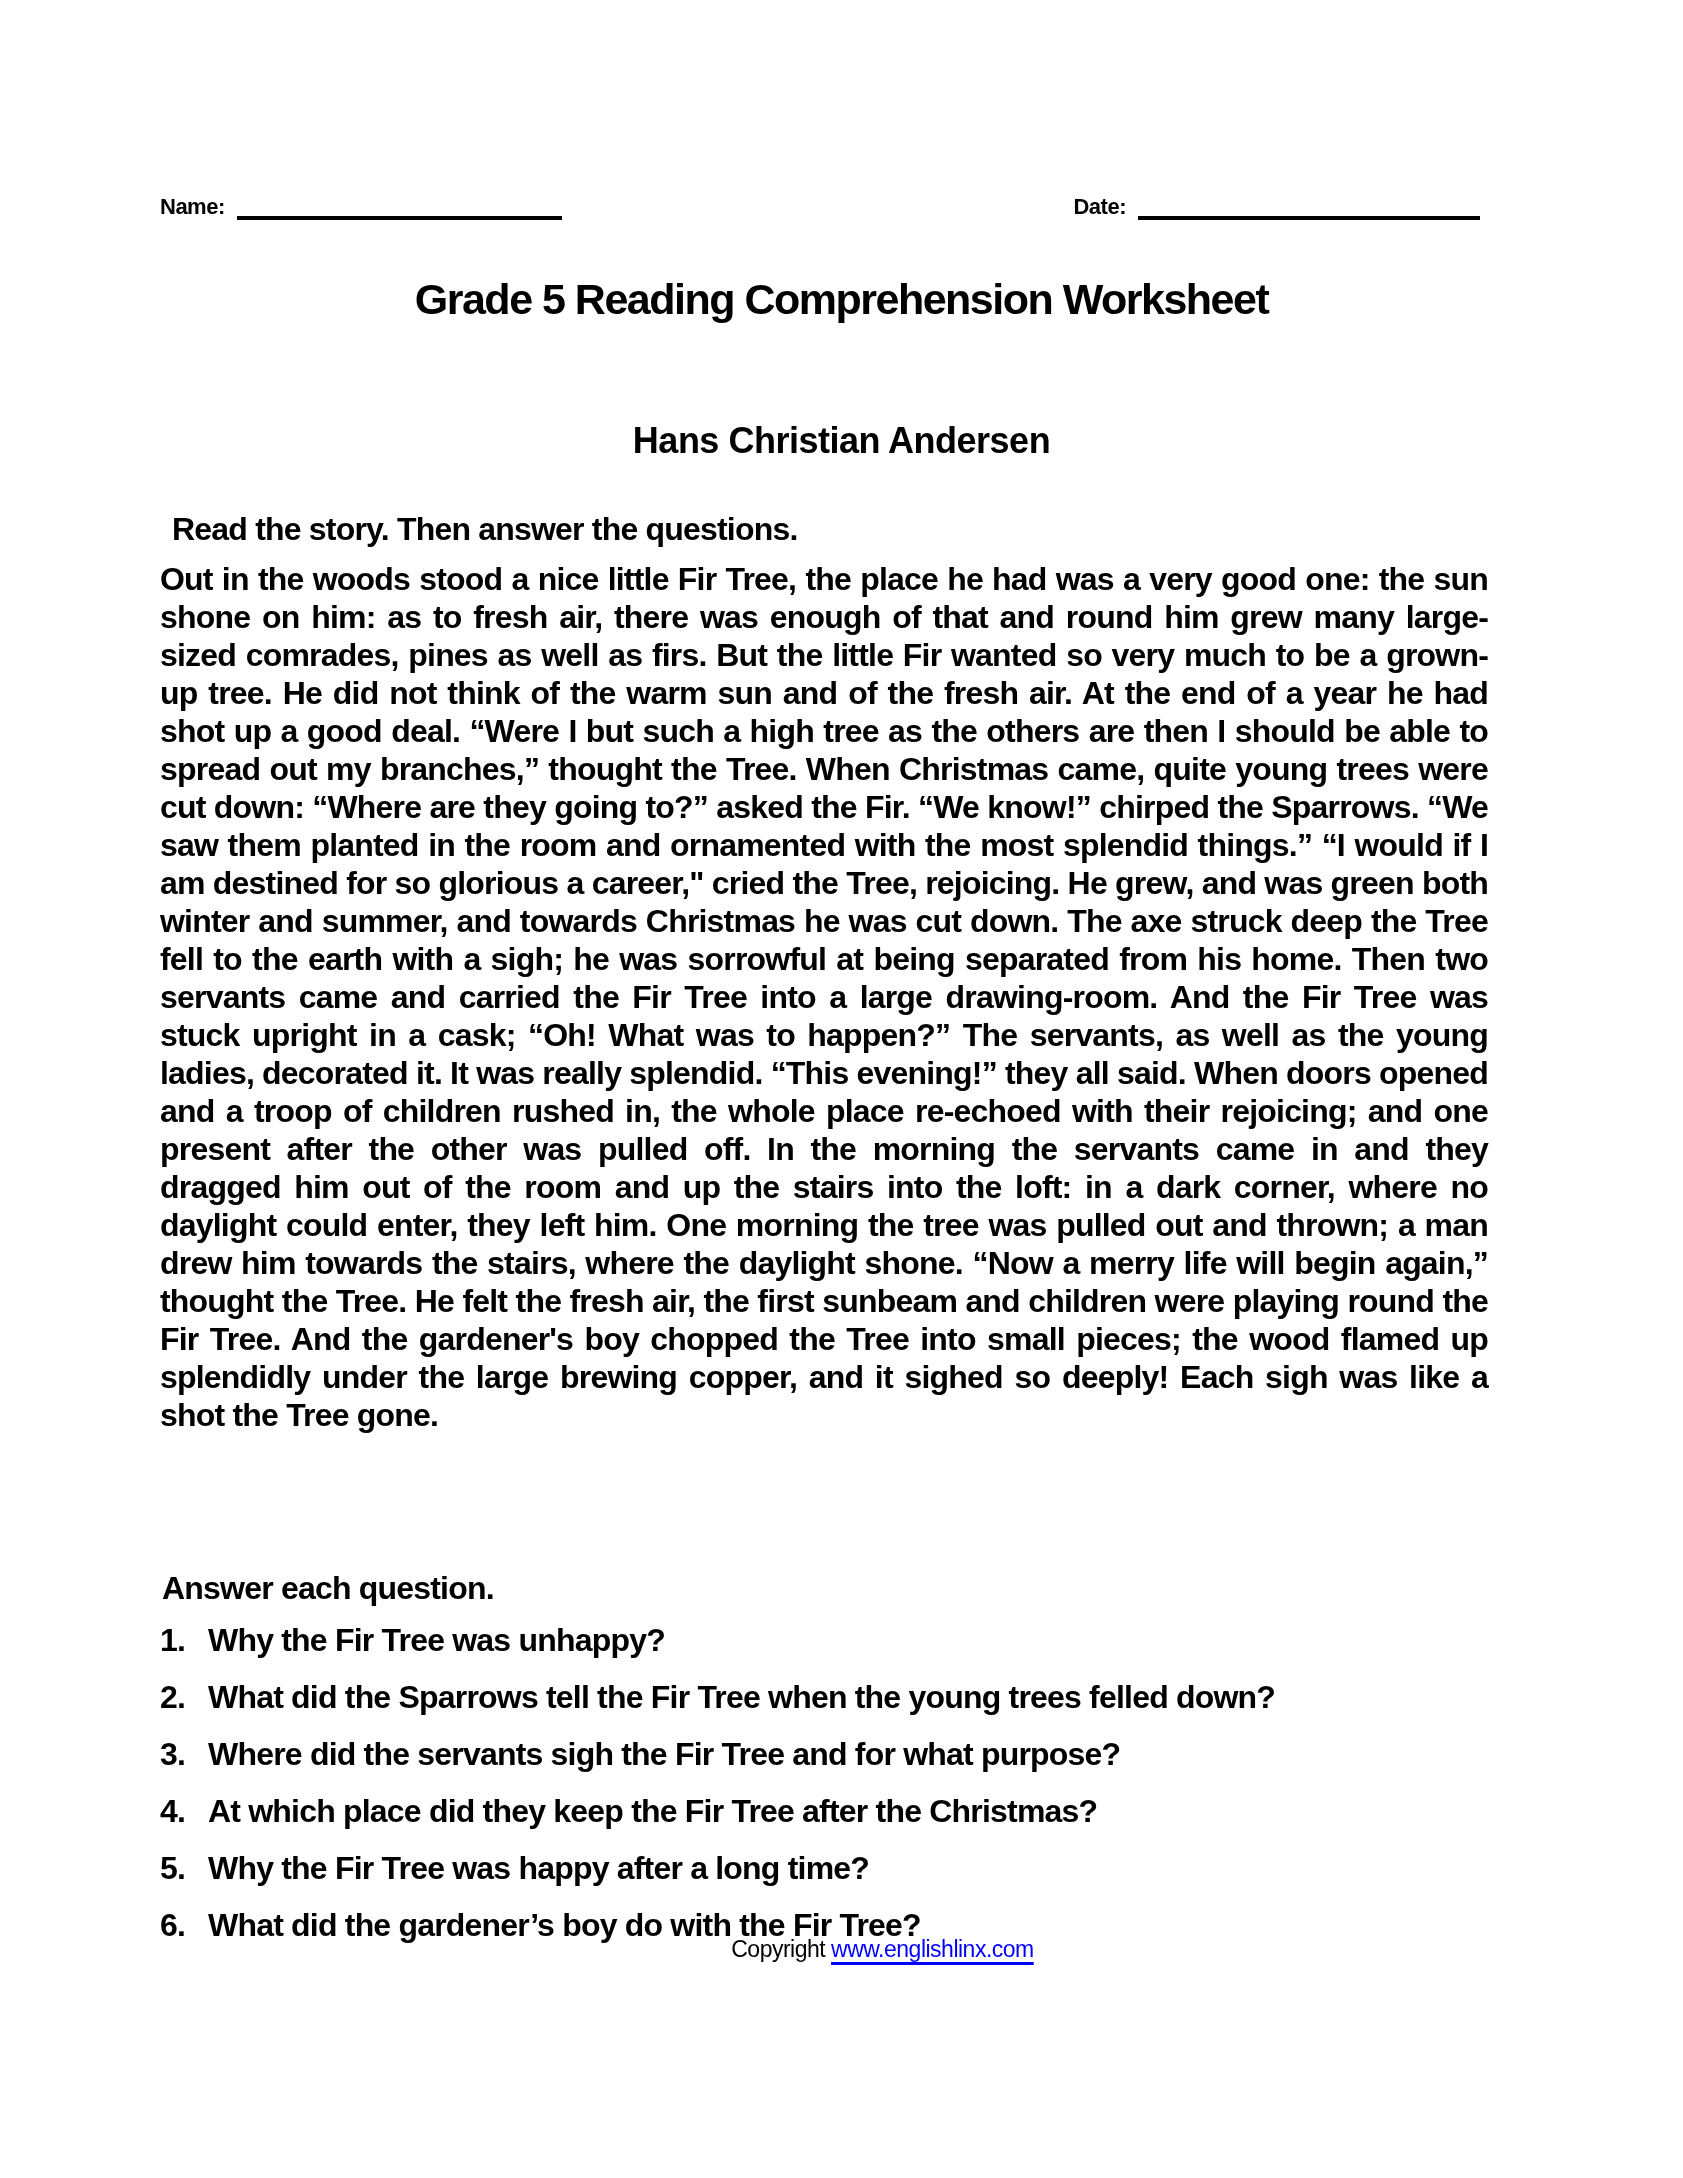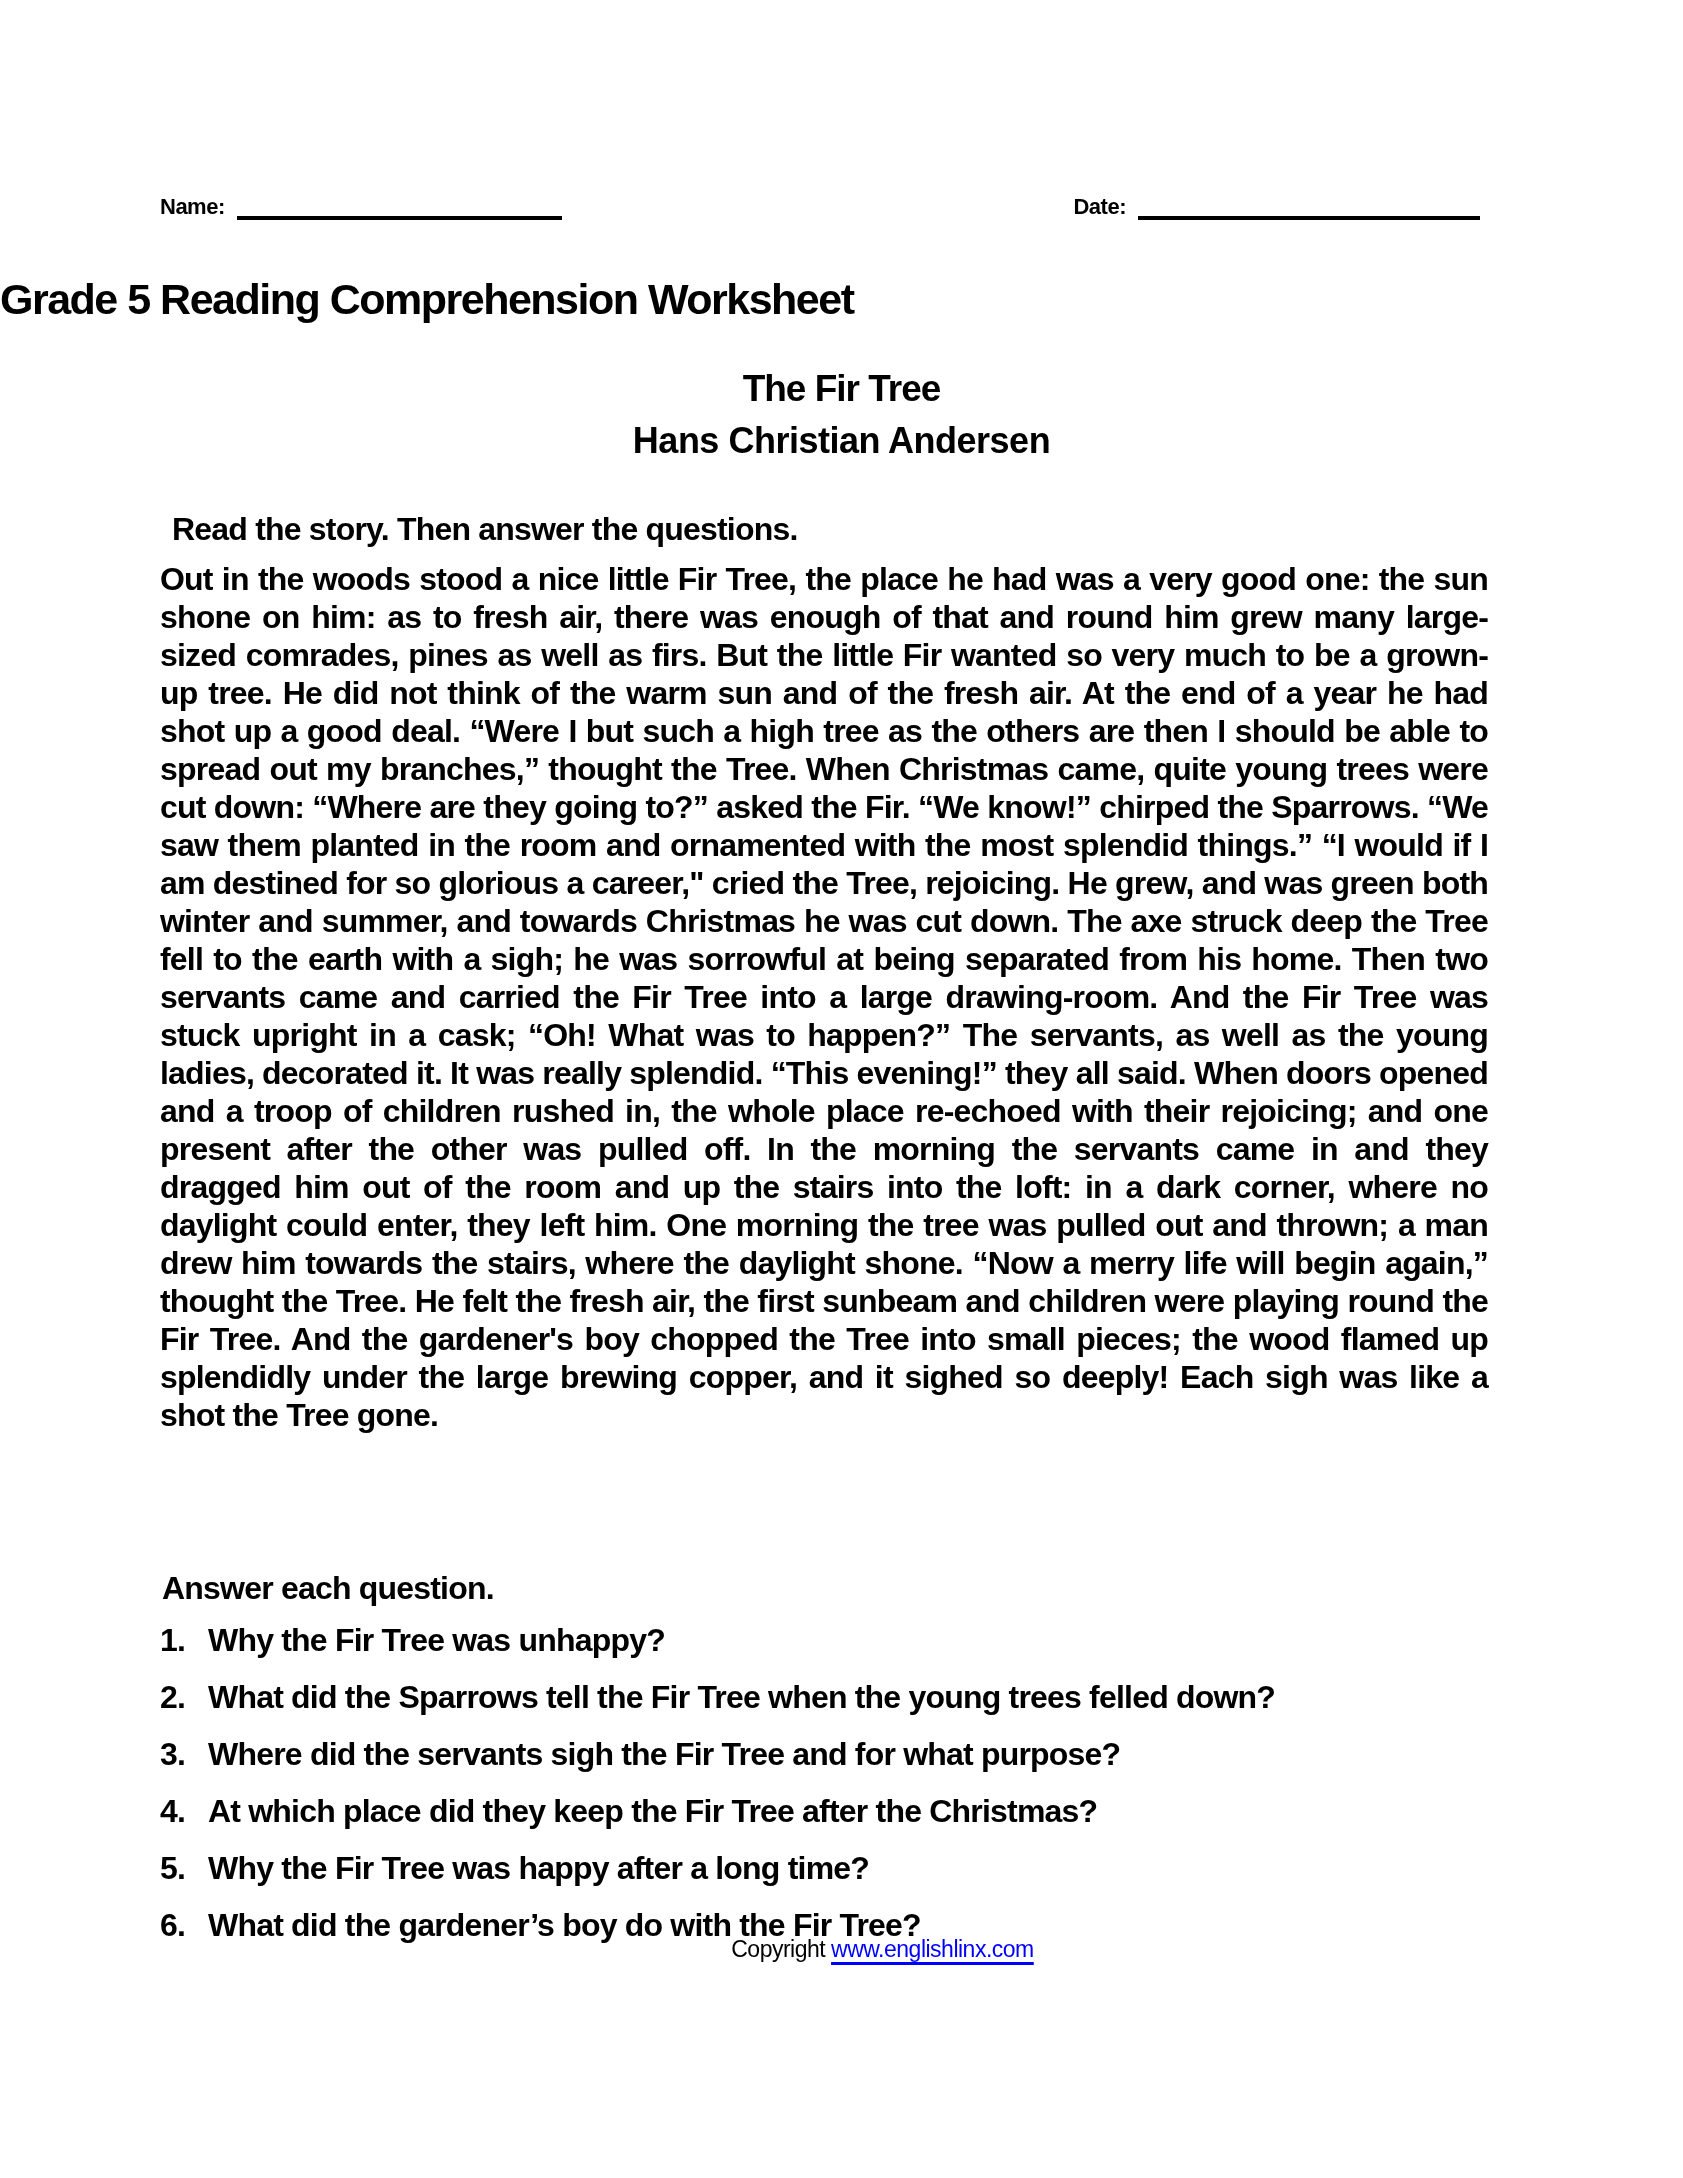--- a/index.html
+++ b/index.html
@@ -39,20 +39,21 @@
   }
   .blank.name { width: 325px; }
   .blank.date { width: 342px; }
 
   
   .main-title {
     position: absolute;
     top: 275px;
     left: 0;
     width: 100%;
+    text-align: center;
     font-size: 43px;
     letter-spacing: -1.5px;
     margin: 0;
   }
   .story-title {
     position: absolute;
     top: 368px;
     left: 0;
     width: 100%;
     text-align: center;
@@ -147,21 +148,20 @@
     <div class="field">
       <span>Name:</span><span class="blank name"></span>
     </div>
     <div class="field">
       <span>Date:</span><span class="blank date"></span>
     </div>
   </div>
 
   <h1 class="main-title">Grade 5 Reading Comprehension Worksheet</h1>
 
-  <h2 class="story-title">The Fir Tree</h2>
 
   <h3 class="story-author">Hans Christian Andersen</h3>
 
   <div class="story-block">
     <p class="instructions">Read the story. Then answer the questions.</p>
     <p class="story-text">Out in the woods stood a nice little Fir Tree, the place he had was a very good one: the sun shone on him: as to fresh air, there was enough of that and round him grew many large-sized comrades, pines as well as firs. But the little Fir wanted so very much to be a grown-up tree. He did not think of the warm sun and of the fresh air. At the end of a year he had shot up a good deal. “Were I but such a high tree as the others are then I should be able to spread out my branches,” thought the Tree. When Christmas came, quite young trees were cut down: “Where are they going to?” asked the Fir. “We know!” chirped the Sparrows. “We saw them planted in the room and ornamented with the most splendid things.” “I would if I am destined for so glorious a career," cried the Tree, rejoicing. He grew, and was green both winter and summer, and towards Christmas he was cut down. The axe struck deep the Tree fell to the earth with a sigh; he was sorrowful at being separated from his home. Then two servants came and carried the Fir Tree into a large drawing-room. And the Fir Tree was stuck upright in a cask; “Oh! What was to happen?” The servants, as well as the young ladies, decorated it. It was really splendid. “This evening!” they all said. When doors opened and a troop of children rushed in, the whole place re-echoed with their rejoicing; and one present after the other was pulled off. In the morning the servants came in and they dragged him out of the room and up the stairs into the loft: in a dark corner, where no daylight could enter, they left him. One morning the tree was pulled out and thrown; a man drew him towards the stairs, where the daylight shone. “Now a merry life will begin again,” thought the Tree. He felt the fresh air, the first sunbeam and children were playing round the Fir Tree. And the gardener's boy chopped the Tree into small pieces; the wood flamed up splendidly under the large brewing copper, and it sighed so deeply! Each sigh was like a shot the Tree gone.</p>
   </div>
 
   <div class="questions-block">
     <p class="questions-heading">Answer each question.</p>

